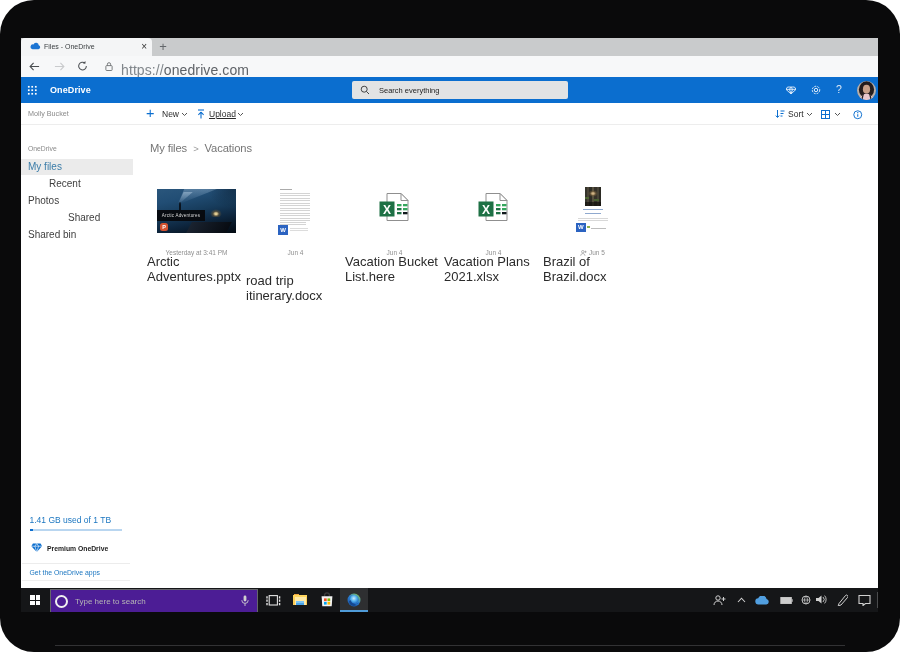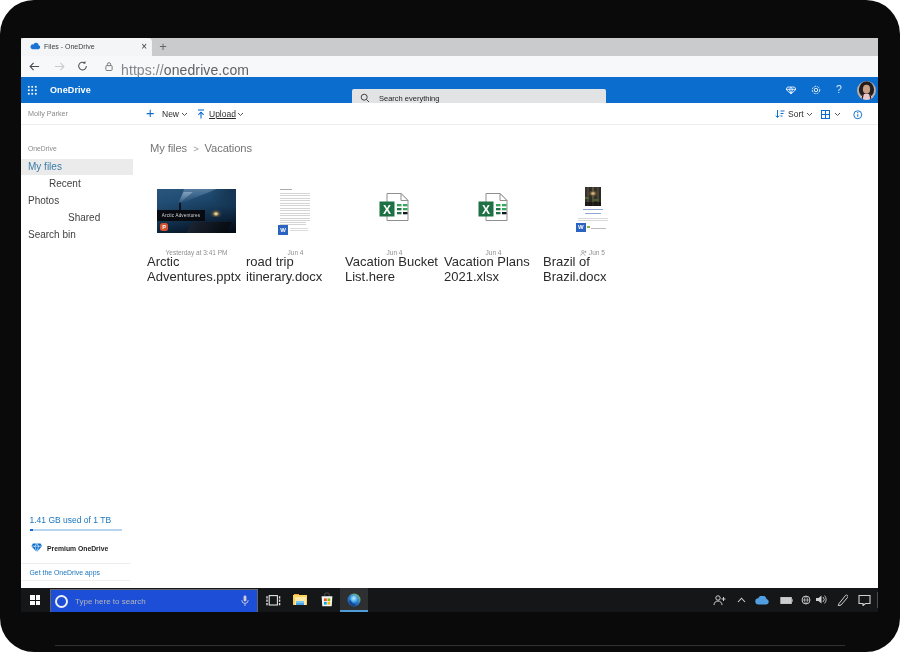--- a/index.html
+++ b/index.html
@@ -25,38 +25,38 @@
   
   .addrbar > svg, .addrbar > span { position:absolute; }
   .url { left:100px; top:6px; font-size:14px; color:#5f6368; letter-spacing:0.1px; }
   .url .scheme { color:#80868b; }
 
   
   .waffle { position:absolute; left:6px; top:8px; width:10px; height:10px;
     background-image:radial-gradient(circle, #fff 0.9px, transparent 1px);
     background-size:3.5px 3.5px; background-position:0 0; }
   .odtitle { position:absolute; left:29px; top:7.5px; font-size:9px; font-weight:bold; color:#fff; letter-spacing:0.1px; }
-  .searchbox { position:absolute; left:331px; top:12px; width:254px; height:18px; background:#e2e3e4; border-radius:2px; }
+  .searchbox { position:absolute; left:331px; top:4px; width:216px; height:18px; background:#e2e3e4; border-radius:2px; }
   .searchbox .stext { position:absolute; left:27px; top:5px; font-size:7.5px; color:#1f1f1f; }
 
   
   .tb-item { position:absolute; top:0; height:22px; line-height:22px; font-size:8.5px; color:#2b2b2b; }
 
   
   .side-label { position:absolute; left:7px; top:20px; font-size:6.8px; color:#8a8a8a; }
   .nav { position:absolute; left:0; width:130px; height:16px; line-height:16px; padding-left:7px; font-size:10px; color:#3f3f3f; }
   .nav.sel { background:#ebebeb; color:#3a7ca8; left:0; width:112px; padding-left:7px; }
 
   
   .crumb { position:absolute; left:129px; top:17px; font-size:11.2px; color:#757575; letter-spacing:-0.1px; }
   .tilelabel { position:absolute; top:129px; width:99px; text-align:left; font-size:13px; color:#2b2b2b; }
   .tilesub { position:absolute; top:124px; width:99px; text-align:center; font-size:6.5px; color:#8f8f8f; }
 
   
-  .tsearch { position:absolute; left:29px; top:1px; width:208px; height:23px; background:#1d4ed8; border:1px solid #65666a; border-bottom:none; }
+  .tsearch { position:absolute; left:29px; top:1px; width:208px; height:23px; background:#4c1d95; border:1px solid #65666a; border-bottom:none; }
   .tsearch .ttext { position:absolute; left:24px; top:7px; font-size:8px; color:#b5b5b5; }
   .ring { position:absolute; left:4px; top:4.5px; width:13px; height:13px; border:2px solid #f0f0f0; border-radius:50%; }
 </style>
 </head>
 <body>
 <div class="frame"></div>
 <div style="position:absolute;left:55px;top:645px;width:790px;height:1px;background:#323234;"></div>
 <div class="screen">
 
   <div class="tabbar">
@@ -117,21 +117,21 @@
         <ellipse cx="9.5" cy="8.6" rx="7.6" ry="8.4" fill="#241d1d"></ellipse>
         <ellipse cx="9.5" cy="8.2" rx="3.6" ry="4.4" fill="#c9a189"></ellipse>
         <path d="M3 19c0-4 2.9-6.3 6.5-6.3S16 15 16 19z" fill="#e9c9ce"></path>
         <path d="M4.5 19c0-3 1-5.5 1.5-7l1 0.5L5.5 19z" fill="#2b2323"></path>
         <path d="M14.5 19c0-3-1-5.5-1.5-7l-1 0.5 1.5 6.5z" fill="#2b2323"></path>
       </g>
     </svg>
   </div>
 
   <div class="toolbar">
-    <span class="tb-item" style="left:7px;font-size:7.2px;color:#8a8a8a;">Molly Parker</span>
+    <span class="tb-item" style="left:7px;font-size:7.2px;color:#8a8a8a;">Molly Bucket</span>
     <span class="tb-item" style="left:125px;color:#0b6ecf;font-size:14.5px;font-weight:300;top:-1px;">+</span>
     <span class="tb-item" style="left:141px;">New</span>
     <svg class="abs" style="left:160px;top:9px" width="7" height="5" viewBox="0 0 7 5">
         <path d="m1 1 2.5 2.5L6 1" fill="none" stroke="#555" stroke-width="1"></path>
       </svg>
     <svg class="abs" style="left:176px;top:6px" width="8" height="10" viewBox="0 0 8 10">
         <path d="M1 1h6" stroke="#0b6ecf" stroke-width="1.1" fill="none"></path>
         <path d="M4 9.5V3.6M4 3 1.4 5.8M4 3l2.6 2.8" stroke="#0b6ecf" stroke-width="1.1" fill="none"></path>
       </svg>
     <span class="tb-item" style="left:188px;text-decoration:underline;">Upload</span>
@@ -160,21 +160,21 @@
         <circle cx="5.5" cy="3.1" r="0.8" fill="#0b6ecf"></circle>
       </svg>
   </div>
 
   <div class="content">
     <span class="side-label">OneDrive</span>
     <div class="nav sel" style="top:33.5px;">My files</div>
     <div class="nav" style="top:50.5px;padding-left:28px;">Recent</div>
     <div class="nav" style="top:67.5px;">Photos</div>
     <div class="nav" style="top:84.5px;margin-left:40px;">Shared</div>
-    <div class="nav" style="top:101.5px;">Search bin</div>
+    <div class="nav" style="top:101.5px;">Shared bin</div>
 
     <span class="abs" style="left:8.5px;top:389.5px;font-size:8.5px;color:#1b76c0;">1.41 GB used of 1 TB</span>
     <div class="abs" style="left:9px;top:404px;width:92px;height:1.5px;background:#b9d6f0;"></div>
     <div class="abs" style="left:9px;top:403.5px;width:3px;height:2.5px;background:#0b6ecf;"></div>
     <svg class="abs" style="left:9.5px;top:417px" width="11.5" height="11.5" viewBox="0 0 15 12">
         <path d="M2.5 0.5h10L14.5 4 7.5 11.5 0.5 4z" fill="#0b6ecf"></path>
         <path d="M0.5 4h14M5 4 7.5 0.5 10 4l-2.5 7.5z" stroke="#fff" stroke-width="0.8" fill="none"></path>
       </svg>
     <span class="abs" style="left:26px;top:420px;font-size:6.8px;font-weight:bold;color:#1b1b1b;">Premium OneDrive</span>
     <div class="abs" style="left:1px;top:438px;width:108px;height:1px;background:#ececec;"></div>
@@ -198,21 +198,21 @@
 
     <div class="abs" style="left:257px;top:61px;width:34px;height:50px;background:#fff;">
       <div class="abs" style="left:2px;top:3px;width:12px;height:1.2px;background:#ababab;"></div>
       <div class="abs" style="left:2px;top:7px;width:30px;height:8px;background:repeating-linear-gradient(#d4d4d4 0 1px,transparent 1px 2.4px);"></div>
       <div class="abs" style="left:2px;top:17px;width:30px;height:8px;background:repeating-linear-gradient(#d4d4d4 0 1px,transparent 1px 2.4px);"></div>
       <div class="abs" style="left:2px;top:27px;width:30px;height:8px;background:repeating-linear-gradient(#d4d4d4 0 1px,transparent 1px 2.4px);"></div>
       <div class="abs" style="left:2px;top:36px;width:26px;height:3px;background:repeating-linear-gradient(#d4d4d4 0 1px,transparent 1px 2.4px);"></div>
       <div class="abs" style="left:0px;top:39px;width:10px;height:10px;background:#2b63c1;color:#fff;font-size:6px;line-height:10px;text-align:center;font-weight:bold;">W</div>
       <div class="abs" style="left:12px;top:42px;width:18px;height:4px;background:repeating-linear-gradient(#dcdcdc 0 1px,transparent 1px 2.4px);"></div>
     </div>
-    <span class="tilelabel" style="left:225px;">road trip itinerary.docx</span>
+    <span class="tilelabel" style="left:225px;margin-top:19px;">road trip itinerary.docx</span>
     <span class="tilesub" style="left:225px;">Jun 4</span>
 
     <svg class="abs" style="left:358px;top:67px" width="31" height="30" viewBox="0 0 31 30">
       <path d="M8 1.5h14l7 7v20H8z" fill="#fff" stroke="#8f8f8f" stroke-width="1"></path>
       <path d="M22 1.5v7h7z" fill="#fff" stroke="#8f8f8f" stroke-width="1"></path>
       <rect x="0.5" y="9.5" width="15" height="15" fill="#1e7145"></rect>
       <text x="8" y="21.5" font-size="12" font-weight="bold" fill="#fff" text-anchor="middle" font-family="Liberation Sans">X</text>
       <rect x="18" y="12" width="4.5" height="2.3" fill="#35a65c"></rect>
         <rect x="24" y="12" width="4.5" height="2.3" fill="#35a65c"></rect>
       <rect x="18" y="16" width="4.5" height="2.3" fill="#1e7145"></rect>

